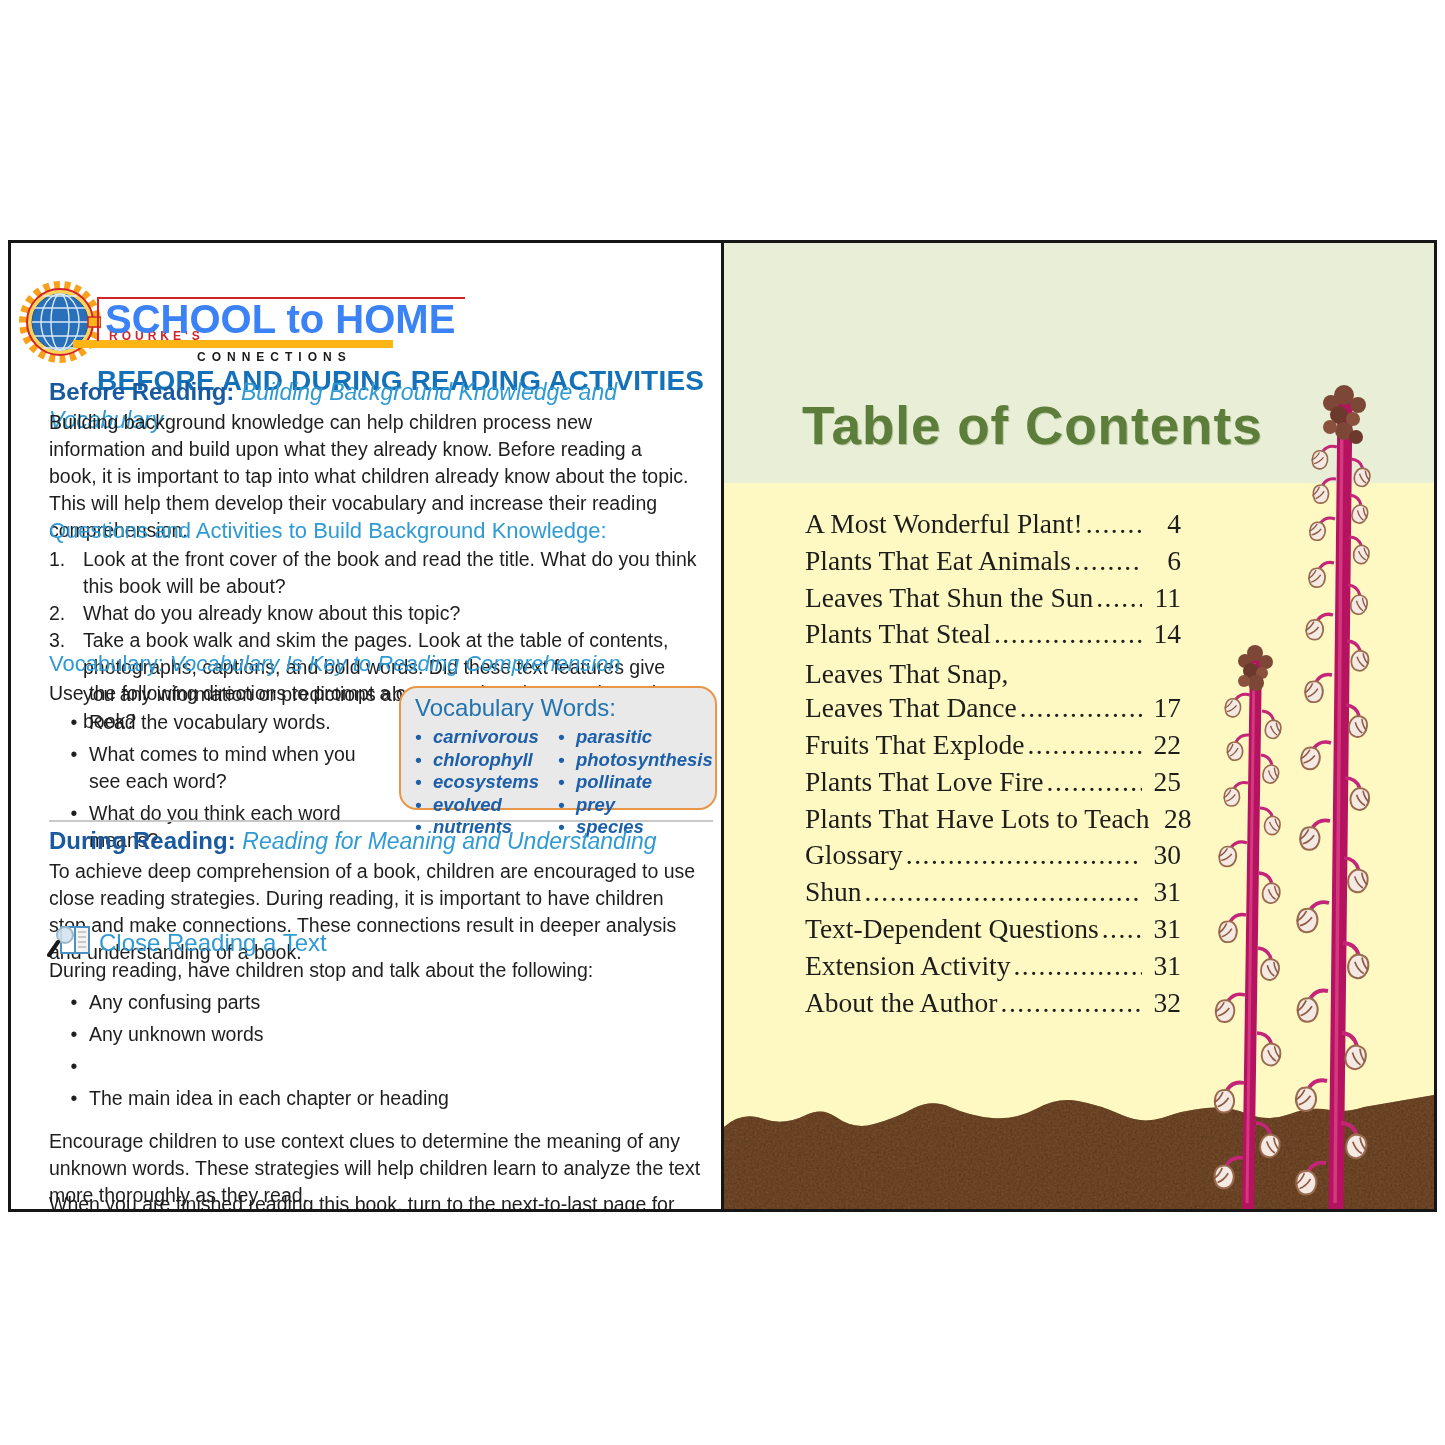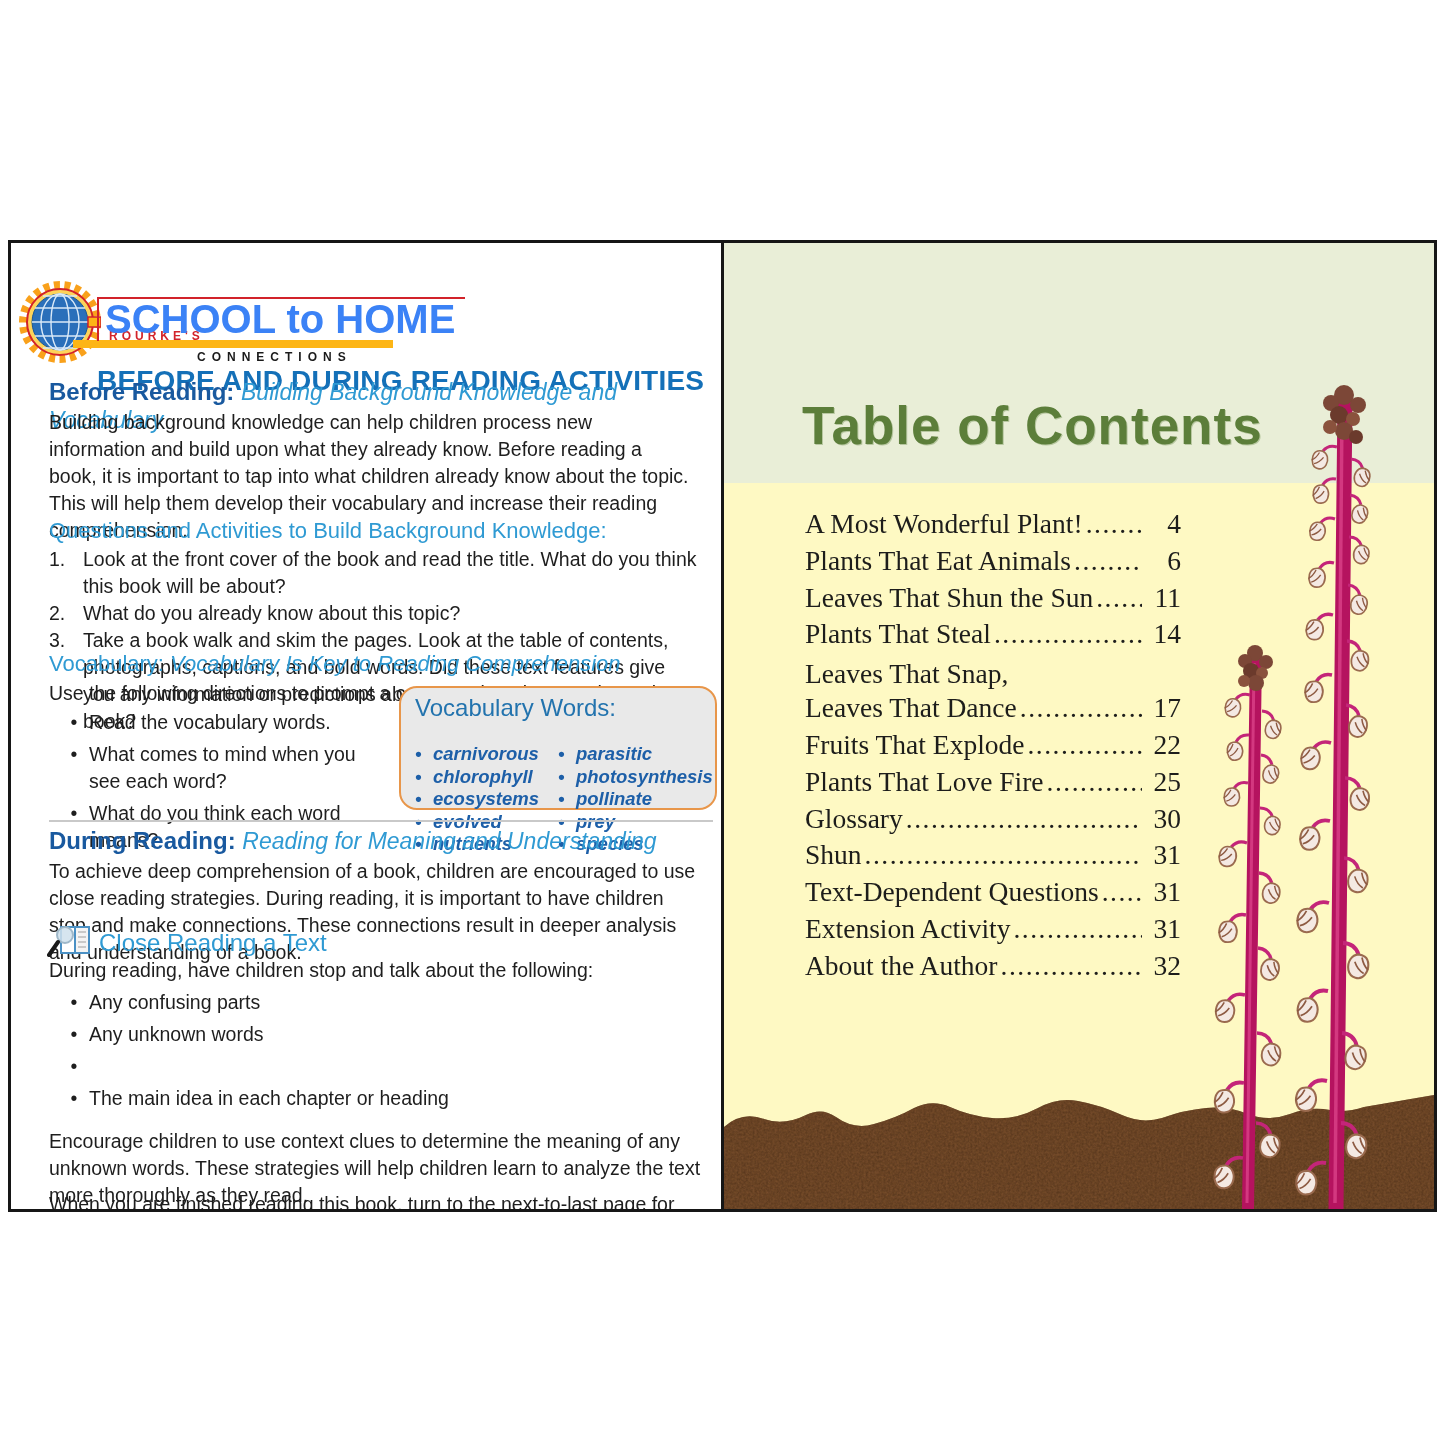--- a/index.html
+++ b/index.html
@@ -23,21 +23,21 @@
   .lite-head{position:absolute;font-size:22px;color:#2f9ad3;}
   .lite-head .sub{font-style:italic;}
   .body-txt{position:absolute;font-size:19.5px;line-height:27px;color:#1e1e1e;}
   .numlist{position:absolute;font-size:19.5px;line-height:27px;color:#1e1e1e;}
   .numrow{display:flex;}
   .numrow .n{width:34px;flex:none;}
   .numrow .t{flex:1;}
   .bullets2 .brow{display:flex;line-height:27px;margin-bottom:5px;}
   .bullets2 .brow .b{width:30px;flex:none;text-align:center;}
   .vocab-box{position:absolute;left:388px;top:443px;width:318px;height:124px;background:#e9e9e9;border:2.5px solid #e8964a;border-radius:18px;box-sizing:border-box;padding:6px 14px;}
-  .vocab-box h4{margin:0 0 21px 0;font-size:24px;font-weight:normal;color:#2273ae;}
+  .vocab-box h4{margin:0 0 4px 0;font-size:24px;font-weight:normal;color:#2273ae;}
   .vocab-cols{display:flex;}
   .vocab-cols .col{width:50%;}
   .vitem{display:flex;font-size:18.5px;font-style:italic;font-weight:bold;color:#1d5fa8;line-height:22.5px;}
   .vitem .b{width:18px;flex:none;color:#1d5fa8;}
   .rule{position:absolute;left:38px;width:664px;top:577px;border-top:2px solid #c9c9c9;}
   .close-head{position:absolute;left:88px;top:686px;font-size:24px;color:#2f9ad3;}
   .close-icon{position:absolute;left:36px;top:678px;}
 
   
   .toc-title{position:absolute;left:78px;top:152px;font-size:53px;font-weight:bold;color:#5c7e3a;letter-spacing:1px;font-family:"Liberation Sans",sans-serif;text-shadow:1px 1px 0 rgba(92,126,58,.35);}
@@ -334,20 +334,25 @@
           <span class="t">Fruits That Explode</span>
           <span class="lead"></span>
           <span class="pg">22</span>
         </div>
       <div class="row">
           <span class="t">Plants That Love Fire</span>
           <span class="lead"></span>
           <span class="pg">25</span>
         </div>
       <div class="row">
+          <span class="t">Plants That Have Lots to Teach</span>
+          <span class="lead"></span>
+          <span class="pg">28</span>
+        </div>
+      <div class="row">
           <span class="t">Glossary</span>
           <span class="lead"></span>
           <span class="pg">30</span>
         </div>
       <div class="row">
           <span class="t">Shun</span>
           <span class="lead"></span>
           <span class="pg">31</span>
         </div>
       <div class="row">

